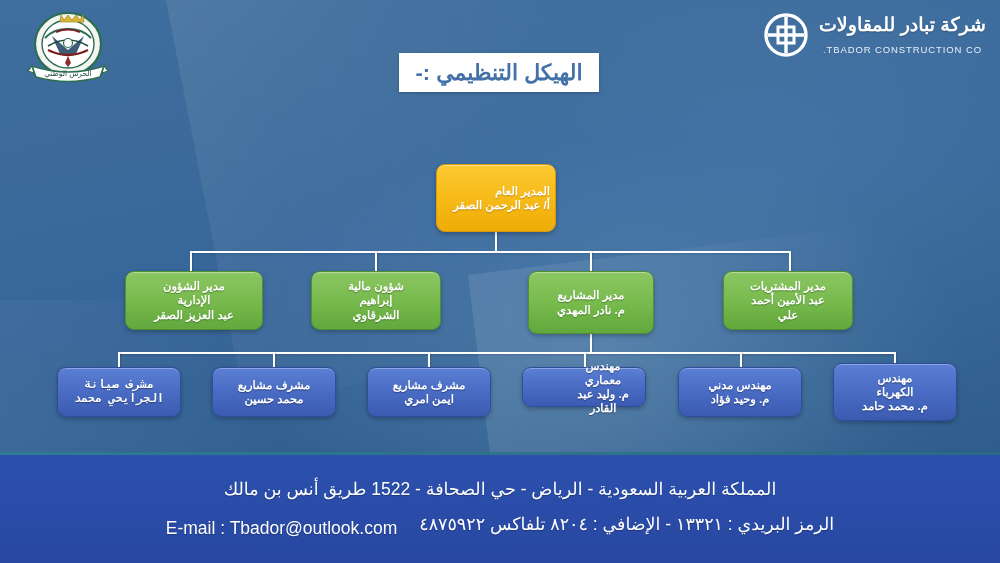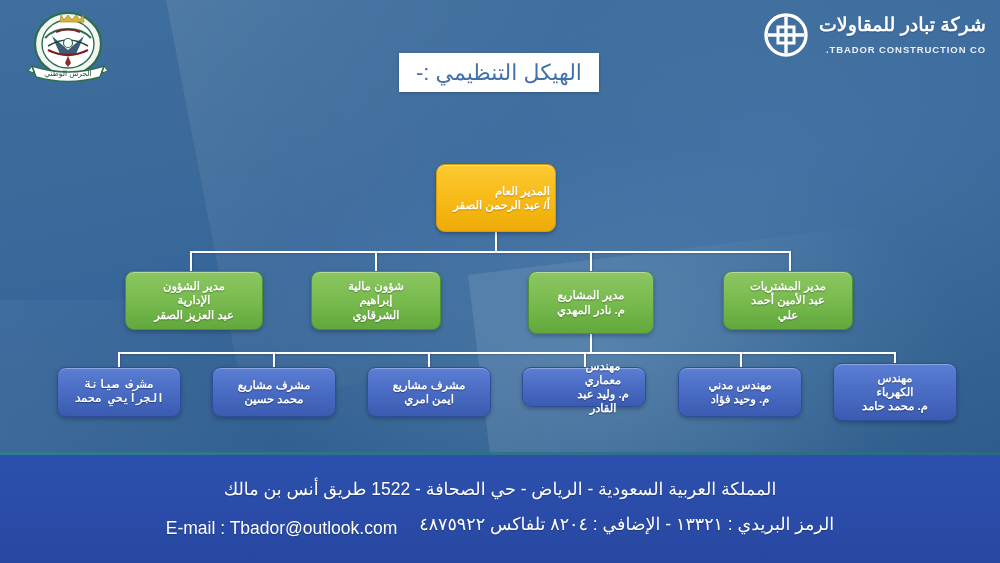--- a/index.html
+++ b/index.html
@@ -40,41 +40,41 @@
 
   
   .emblem{
     position:absolute; left:18px; top:6px;
     width:100px; height:82px;
   }
   .brand{
     position:absolute; right:14px; top:12px;
     display:flex; align-items:center; gap:10px;
   }
-  .brand-text{ text-align:right; line-height:1.05; }
+  .brand-text{ text-align:center; line-height:1.05; }
   .brand-ar{
     font-size:19px; color:#ffffff; font-weight:bold;
     letter-spacing:.2px; text-shadow:0 1px 1px rgba(0,0,0,.22);
   }
   .brand-en{
     font-size:9.5px; color:#e8f0f8; letter-spacing:.9px;
-    margin-top:10px; font-weight:bold;
+    margin-top:10px; font-weight:normal;
   }
   .brand-logo{ width:46px; height:46px; flex:0 0 46px; }
 
   
   .title-plate{
     position:absolute; left:399px; top:53px;
     width:200px; height:39px;
     background:#ffffff;
     display:flex; align-items:center; justify-content:center;
     box-shadow:0 1px 3px rgba(0,0,0,.22);
   }
   .title-plate .txt{
-    font-size:22px; font-weight:normal; color:#4472a8;
+    font-size:22px; font-weight:bold; color:#4472a8;
     letter-spacing:.3px; white-space:nowrap;
   }
 
   
   .line{ position:absolute; background:#ffffff; }
   .line.h{ height:2px; box-shadow:0 1px 2px rgba(0,0,0,.16); }
   .line.v{ width:2px; box-shadow:1px 0 2px rgba(0,0,0,.16); }
 
   
   .node{

